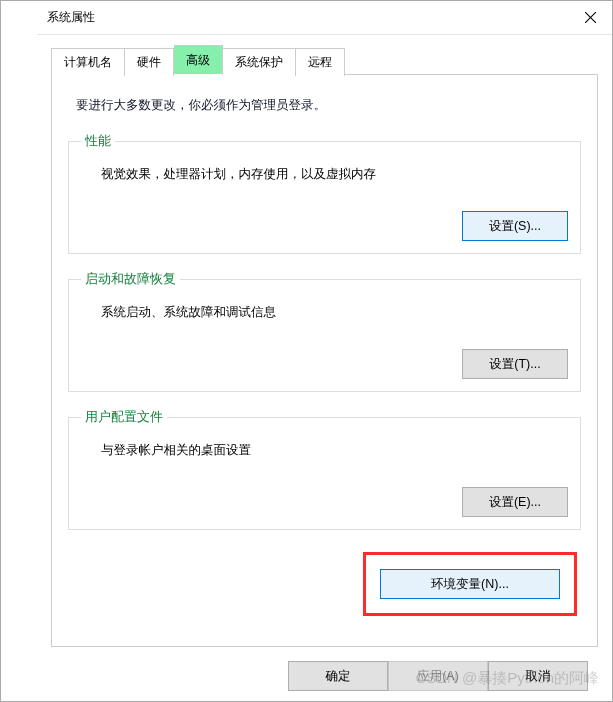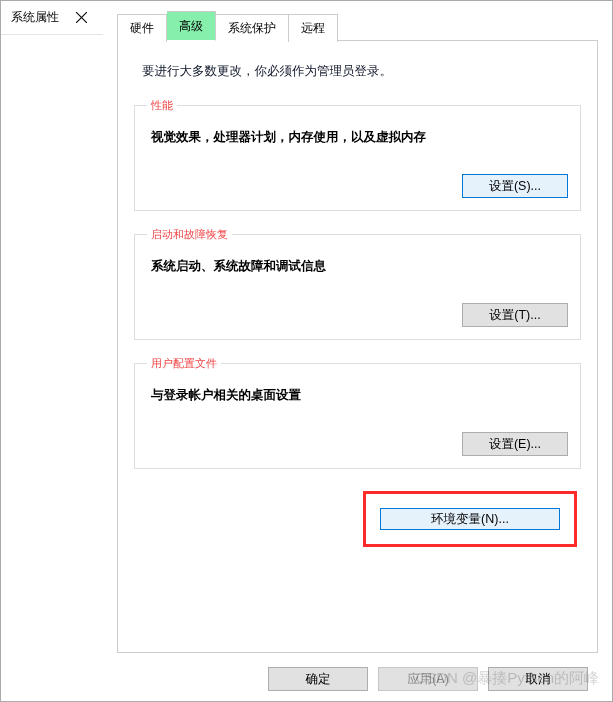--- a/index.html
+++ b/index.html
@@ -11,20 +11,22 @@
     width: 613px;
     height: 702px;
     overflow: hidden;
   }
   .window {
     width: 613px;
     height: 702px;
     background: #ffffff;
     border: 1px solid #aaa;
     display: flex;
+    flex-direction: column;
+    padding-left: 36px;
   }
   .titlebar {
     height: 34px;
     display: flex;
     align-items: center;
     justify-content: space-between;
     padding: 0 0 0 10px;
     border-bottom: 1px solid #e5e5e5;
     color: #000;
     font-size: 12px;
@@ -85,37 +87,36 @@
     font-size: 12.5px;
     color: #0f172a;
   }
   fieldset.group {
     border: 1px solid #ddd;
     padding: 10px 12px 12px 12px;
     margin: 0 0 16px 0;
   }
   fieldset.group legend {
     padding: 0 4px;
-    font-size: 11px;
-    color: #ef4444;
+    font-size: 13px;
+    color: #15803d;
   }
   fieldset.group .desc {
     font-size: 12.5px;
     color: #000;
-    margin: 6px 0 0 4px;
-    font-weight: bold;
+    margin: 6px 0 0 20px;
   }
   .btnrow {
     display: flex;
     justify-content: flex-end;
     margin-top: 28px;
   }
   .btn {
     min-width: 106px;
-    height: 24px;
+    height: 30px;
     display: inline-flex;
     align-items: center;
     justify-content: center;
     background: #e1e1e1;
     border: 1px solid #adadad;
     font-size: 12.5px;
     color: #000;
     cursor: pointer;
     padding: 0 10px;
   }
@@ -133,26 +134,25 @@
     display: flex;
     justify-content: flex-end;
     padding: 6px 4px 12px 4px;
   }
   .env-btn-wrap {
     border: 3px solid #ff2a2a;
     padding: 14px 14px;
   }
   .env-btn {
     min-width: 180px;
-    height: 22px;
+    height: 30px;
   }
   .footer {
     display: flex;
     justify-content: flex-end;
-    gap: 10px;
     padding: 14px 10px 8px 10px;
   }
   .footer .btn { min-width: 100px; }
   .watermark {
     position: absolute;
     right: 14px;
     bottom: 14px;
     font-size: 15px;
     color: rgba(0,0,0,0.18);
     pointer-events: none;
@@ -167,20 +167,21 @@
     <div class="close">
       <svg viewBox="0 0 10 10">
         <line x1="0" y1="0" x2="10" y2="10" stroke="#000" stroke-width="1"></line>
         <line x1="10" y1="0" x2="0" y2="10" stroke="#000" stroke-width="1"></line>
       </svg>
     </div>
   </div>
 
   <div class="content">
     <div class="tabs">
+      <div class="tab">计算机名</div>
       <div class="tab">硬件</div>
       <div class="tab active">高级</div>
       <div class="tab">系统保护</div>
       <div class="tab">远程</div>
     </div>
 
     <div class="tab-panel">
       <div class="intro">要进行大多数更改，你必须作为管理员登录。</div>
 
       <fieldset class="group">

